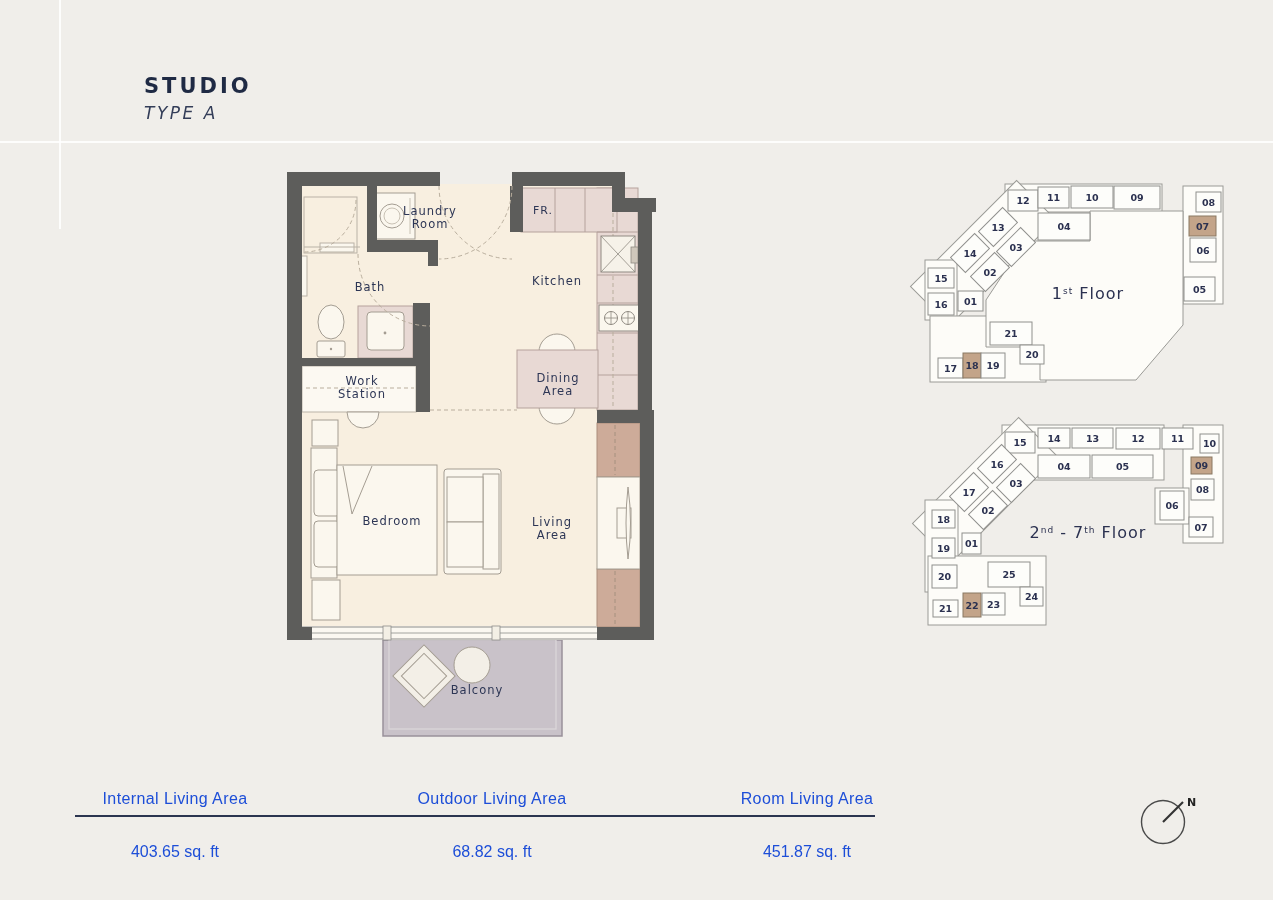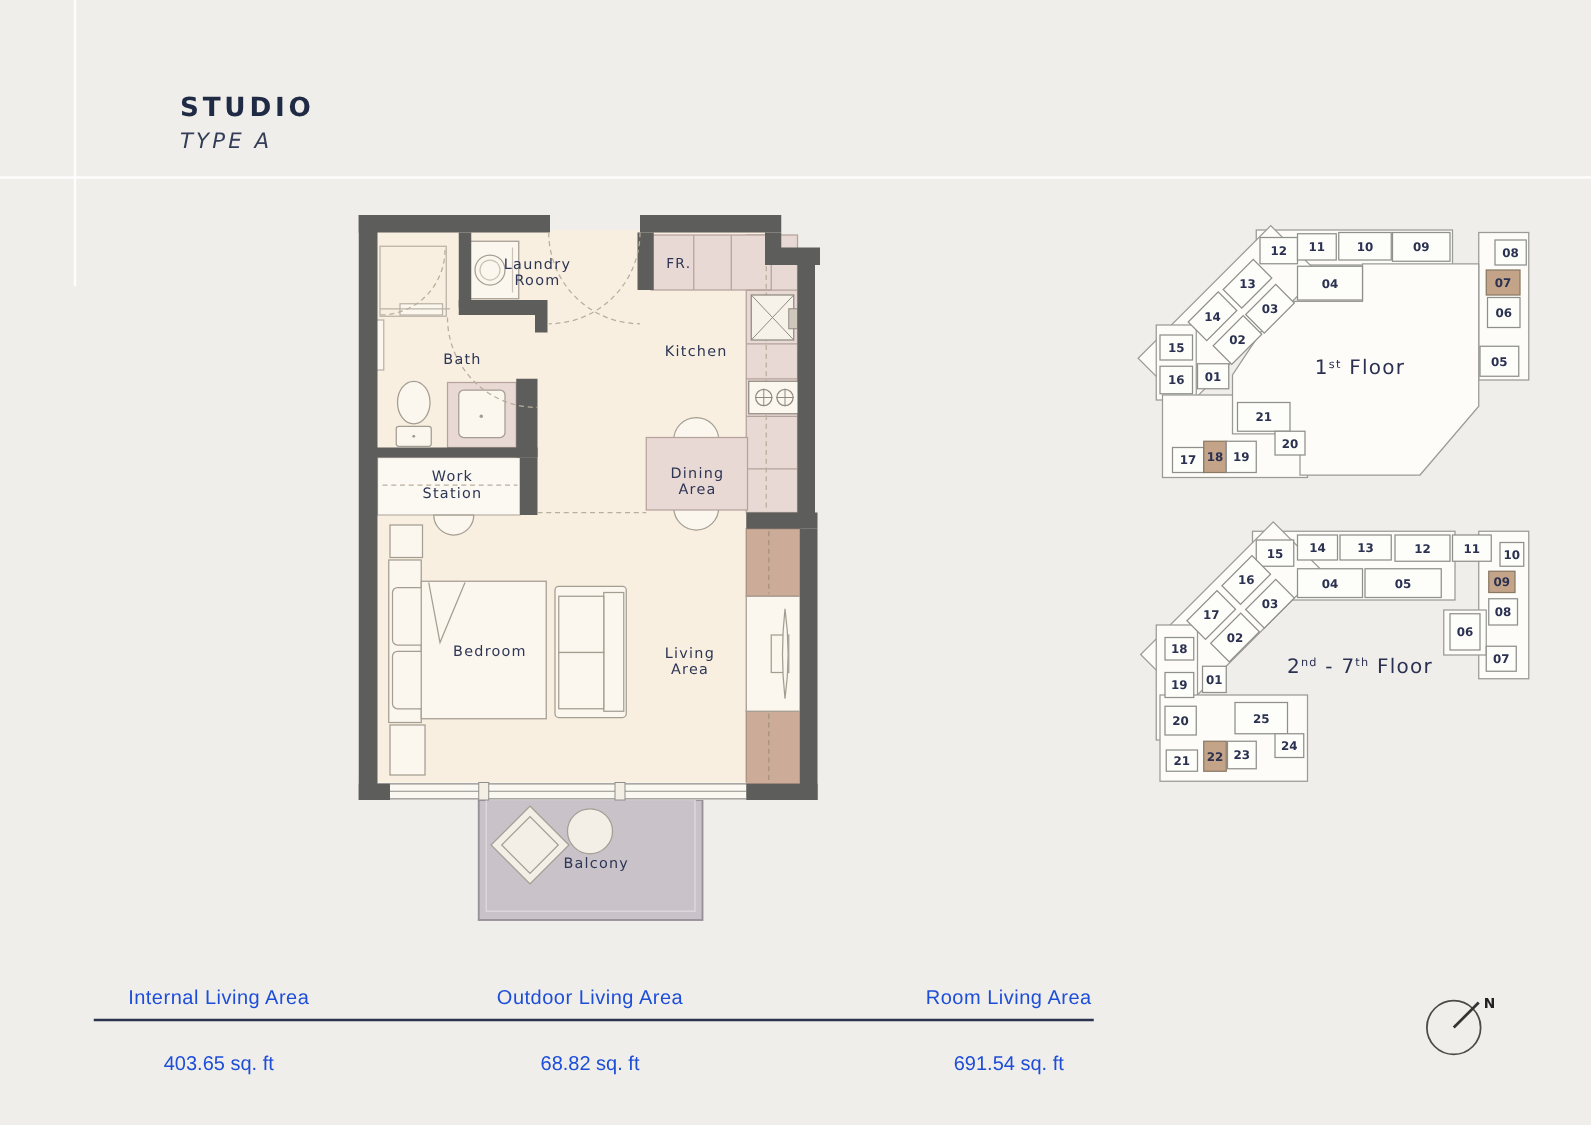--- a/index.html
+++ b/index.html
@@ -405,27 +405,27 @@
         <text x="993.5" y="607.5">23</text>
       </g>
       <text x="1088" y="538" class="kp-label"><tspan>2</tspan><tspan dy="-5" font-size="9">nd</tspan><tspan dy="5"> - 7</tspan><tspan dy="-5" font-size="9">th</tspan><tspan dy="5"> Floor</tspan></text>
     </svg>
 
   <div class="stats">
     <div class="stat-col" style="left:65px;top:790px">
       <div class="hdr">Internal Living Area</div>
       <div class="val">403.65 sq. ft</div>
     </div>
-    <div class="stat-col" style="left:362px;top:790px">
+    <div class="stat-col" style="left:382px;top:790px">
       <div class="hdr">Outdoor Living Area</div>
       <div class="val">68.82 sq. ft</div>
     </div>
     <div class="stat-col" style="left:697px;top:790px">
       <div class="hdr">Room Living Area</div>
-      <div class="val">691.54 sq. ft</div>
+      <div class="val">451.87 sq. ft</div>
     </div>
     <div class="stat-line"></div>
   </div>
 
   <svg style="left:1132px;top:786px" width="80" height="80" viewBox="1132 786 80 80">
     <circle cx="1163" cy="822" r="21.5" fill="none" stroke="#4a4a4a" stroke-width="1.4"></circle>
     <line x1="1163" y1="822" x2="1183" y2="802" stroke="#333" stroke-width="2.2"></line>
     <text x="1187" y="806" font-size="11" font-weight="bold" fill="#222">N</text>
   </svg>
 

